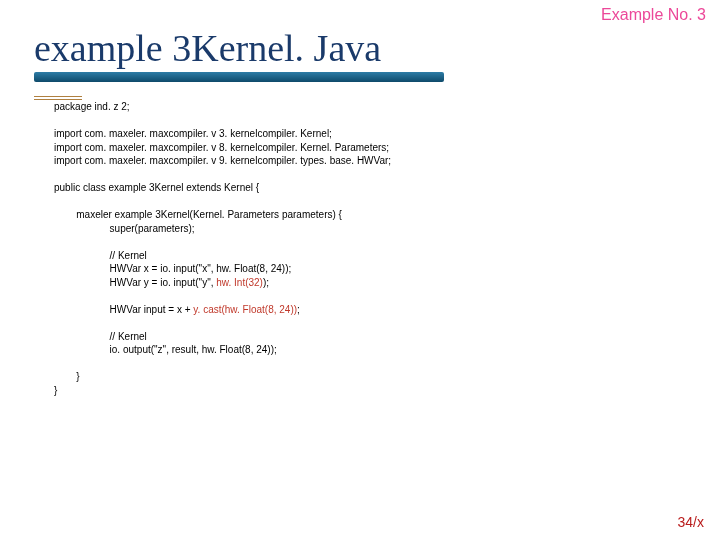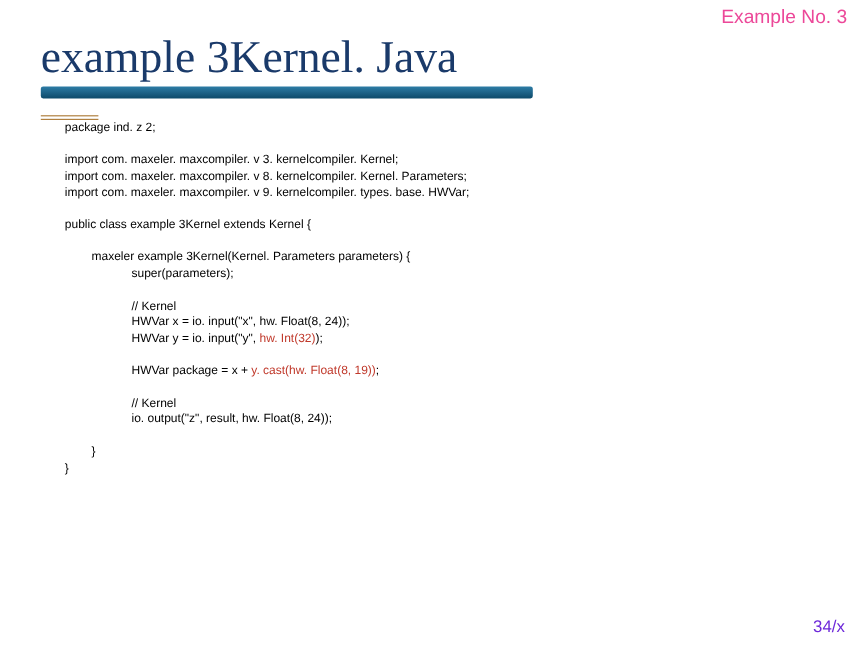--- a/index.html
+++ b/index.html
@@ -60,21 +60,21 @@
     color: #000;
     font-family: Arial, sans-serif;
     white-space: pre;
   }
   .hi { color: #c0392b; }
   .page-num {
     position: absolute;
     bottom: 10px;
     right: 16px;
     font-size: 14px;
-    color: #6d28d9;
+    color: #b91c1c;
   }
 </style>
 </head>
 <body>
 
 <div class="header-label">Example No. 3</div>
 
 <div class="title-wrap">
   <div class="title">example 3Kernel. Java</div>
   <div class="title-underline"></div>
@@ -92,21 +92,21 @@
 
 <span>public class example 3Kernel extends Kernel {</span>
 
         <span>maxeler example 3Kernel(Kernel. Parameters parameters) {</span>
                     <span>super(parameters);</span>
 
                     <span>// Kernel</span>
                     <span>HWVar x = io. input("x", hw. Float(8, 24));</span>
                     <span>HWVar y = io. input("y", </span><span class="hi">hw. Int(32)</span><span>);</span>
 
-                    <span>HWVar package = x + </span><span class="hi">y. cast(hw. Float(8, 19))</span><span>;</span>
+                    <span>HWVar input = x + </span><span class="hi">y. cast(hw. Float(8, 24))</span><span>;</span>
 
                     <span>// Kernel</span>
                     <span>io. output("z", result, hw. Float(8, 24));</span>
 
         <span>}</span>
 <span>}</span></div>
 
 <div class="page-num">34/x</div>
 
 </body></html>

